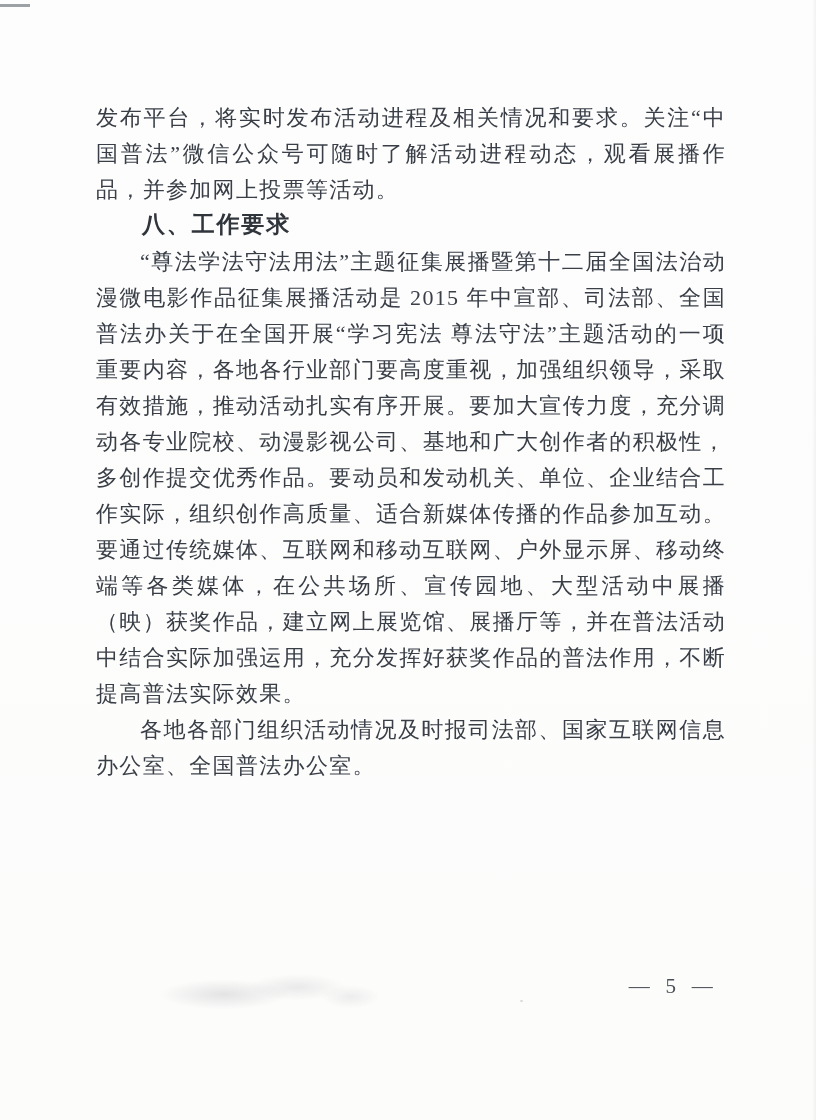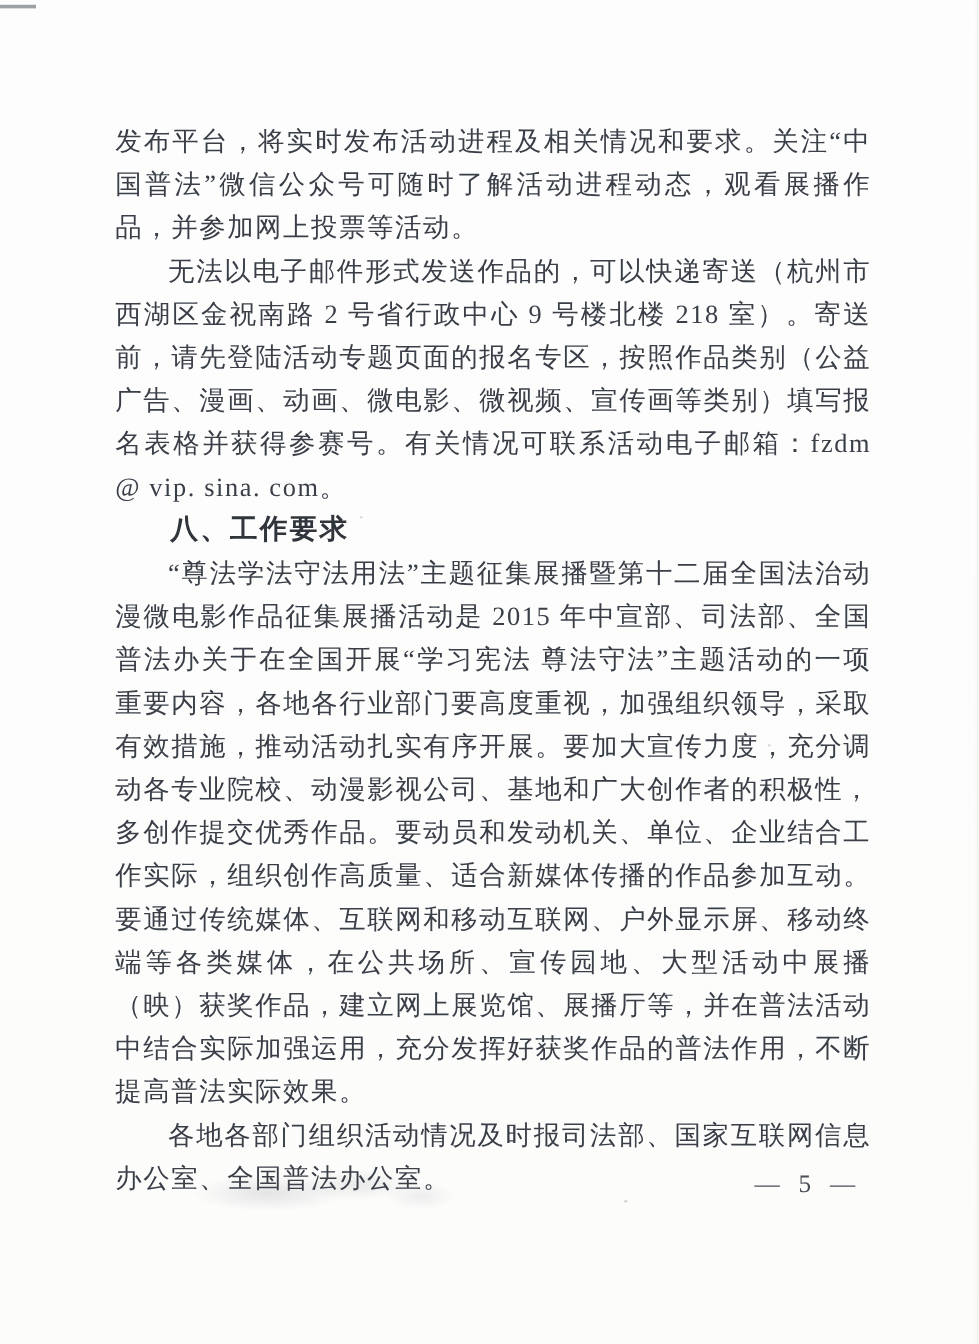--- a/index.html
+++ b/index.html
@@ -99,21 +99,20 @@
 </style>
 </head>
 <body>
 
 <div class="page">
 
   <div class="scan-artifact-topleft"></div>
 
   <main class="content">
     <p class="body-text">发布平台，将实时发布活动进程及相关情况和要求。关注“中国普法”微信公众号可随时了解活动进程动态，观看展播作品，并参加网上投票等活动。</p>
-    <p class="body-text indent">无法以电子邮件形式发送作品的，可以快递寄送（杭州市西湖区金祝南路 2 号省行政中心 9 号楼北楼 218 室）。寄送前，请先登陆活动专题页面的报名专区，按照作品类别（公益广告、漫画、动画、微电影、微视频、宣传画等类别）填写报名表格并获得参赛号。有关情况可联系活动电子邮箱：fzdm @ vip. sina. com。</p>
     <h2 class="heading">八、工作要求</h2>
     <p class="body-text indent">“尊法学法守法用法”主题征集展播暨第十二届全国法治动漫微电影作品征集展播活动是 2015 年中宣部、司法部、全国普法办关于在全国开展“学习宪法 尊法守法”主题活动的一项重要内容，各地各行业部门要高度重视，加强组织领导，采取有效措施，推动活动扎实有序开展。要加大宣传力度，充分调动各专业院校、动漫影视公司、基地和广大创作者的积极性，多创作提交优秀作品。要动员和发动机关、单位、企业结合工作实际，组织创作高质量、适合新媒体传播的作品参加互动。要通过传统媒体、互联网和移动互联网、户外显示屏、移动终端等各类媒体，在公共场所、宣传园地、大型活动中展播（映）获奖作品，建立网上展览馆、展播厅等，并在普法活动中结合实际加强运用，充分发挥好获奖作品的普法作用，不断提高普法实际效果。</p>
     <p class="body-text indent">各地各部门组织活动情况及时报司法部、国家互联网信息办公室、全国普法办公室。</p>
   </main>
 
   <div class="smudge"></div>
   <span class="speck s1"></span>
   <span class="speck s2"></span>
   <span class="speck s3"></span>
 

